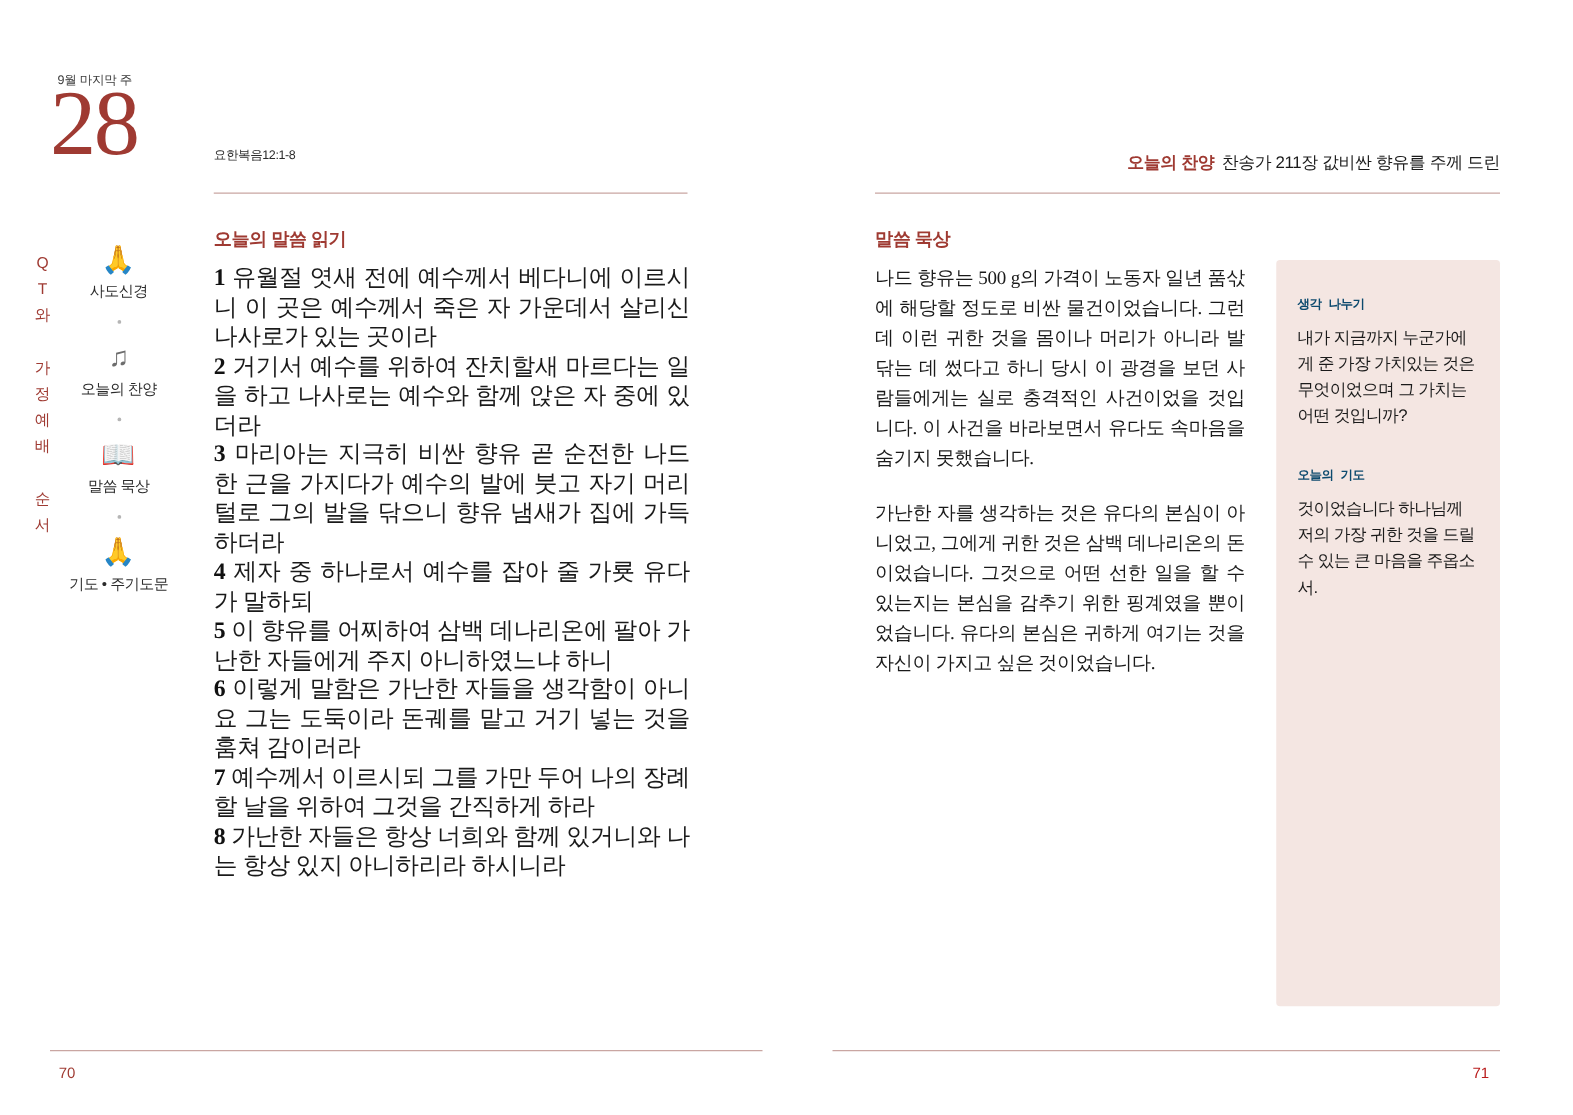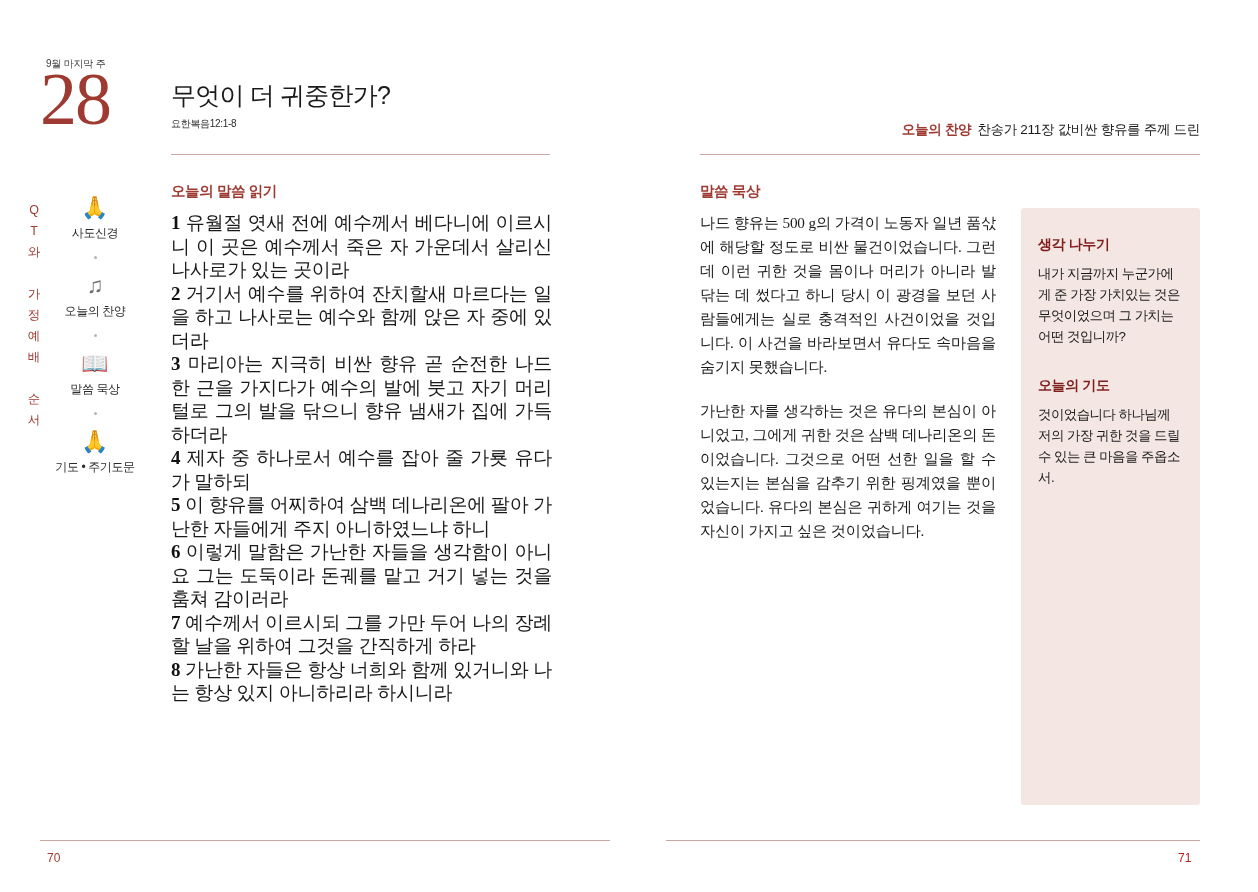--- a/index.html
+++ b/index.html
@@ -197,24 +197,24 @@
     left: 1021px;
     top: 208px;
     width: 179px;
     height: 597px;
     background: #f4e6e2;
     border-radius: 3px;
     box-sizing: border-box;
     padding: 28px 17px 0 17px;
   }
   .card-head {
-    font-family: Liberation Sans, sans-serif;
-    font-size: 14px;
+    font-family: Liberation Mono, monospace;
+    font-size: 10px;
     font-weight: 700;
-    color: #7f1d1d;
+    color: #0c4a6e;
     letter-spacing: -0.4px;
   }
   .card-body {
     margin-top: 9px;
     font-family: "Liberation Sans", sans-serif;
     font-size: 13.4px;
     line-height: 21px;
     color: #1a1a1a;
     letter-spacing: -0.5px;
   }
@@ -255,21 +255,20 @@
   }
 </style>
 </head>
 <body>
 
 <div class="page">
 
   <div class="top-label">9월 마지막 주</div>
 
   <div class="day-number">28</div>
-  <div class="title">무엇이 더 귀중한가?</div>
   <div class="ref">요한복음12:1-8</div>
 
   <div class="hymn-line">
     <span class="hymn-label">오늘의 찬양</span><span class="hymn-text">찬송가 211장 값비싼 향유를 주께 드린</span>
   </div>
 
   <div class="rule-left"></div>
   <div class="rule-right"></div>
 
   <div class="side-vertical">

